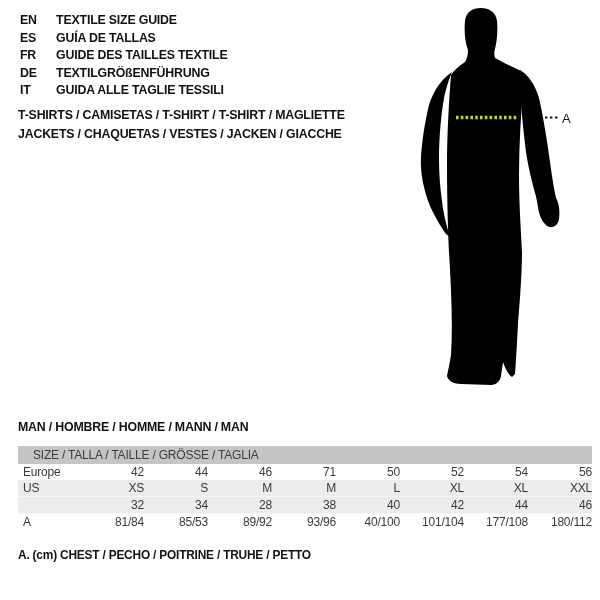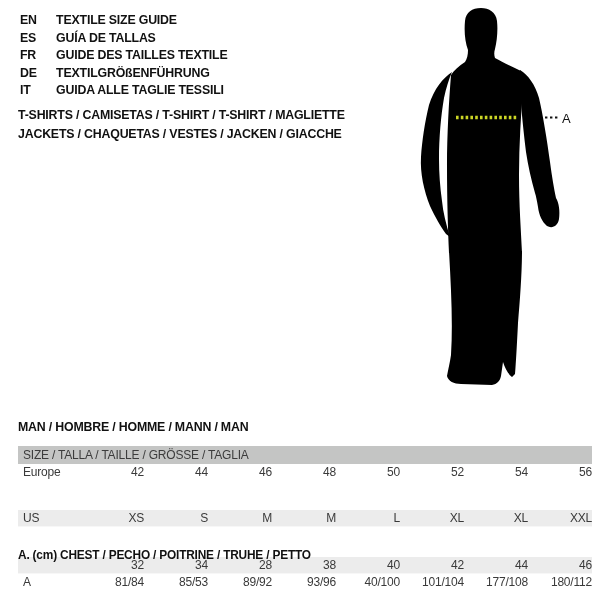--- a/index.html
+++ b/index.html
@@ -30,27 +30,27 @@
     font-size:13px;font-weight:700;color:#111;letter-spacing:-0.2px;
     transform:scaleX(0.95);transform-origin:left top;white-space:nowrap;
   }
   
   .size-table{
     position:absolute;left:18px;top:446px;width:574px;
     font-size:12px;color:#3a3a3a;letter-spacing:-0.2px;
   }
   .table-header{
     background:#c4c5c4;height:18px;line-height:18px;
-    padding-left:5px;color:#3c3c3c;font-weight:400;
+    padding-left:15px;color:#3c3c3c;font-weight:400;
   }
   .t-row{display:grid;grid-template-columns:62px repeat(8,1fr);height:16px;line-height:17px;align-items:center;}
   .t-row .lbl{text-align:left;padding-left:5px;}
   .t-row .val{text-align:right;}
   .row-white{background:#ffffff;}
-  .row-gray{background:#ececec;border-bottom:1px solid #f7f7f7;margin-top:30px;}
+  .row-gray{background:#ececec;border-bottom:1px solid #f7f7f7;}
   
   .footnote{
     position:absolute;left:18px;top:548px;
     font-size:12.5px;font-weight:700;color:#111;letter-spacing:-0.2px;
     transform:scaleX(0.95);transform-origin:left top;white-space:nowrap;
   }
 </style>
 </head>
 <body>
 
@@ -151,21 +151,21 @@
 <div class="section-title">MAN / HOMBRE / HOMME / MANN / MAN</div>
 
 <div class="size-table">
   <div class="table-header">SIZE / TALLA / TAILLE / GRÖSSE / TAGLIA</div>
 
   <div class="t-row row-white">
     <span class="lbl">Europe</span>
     <span class="val">42</span>
     <span class="val">44</span>
     <span class="val">46</span>
-    <span class="val">48</span>
+    <span class="val">71</span>
     <span class="val">50</span>
     <span class="val">52</span>
     <span class="val">54</span>
     <span class="val">56</span>
   </div>
 
   <div class="t-row row-gray">
     <span class="lbl">US</span>
     <span class="val">XS</span>
     <span class="val">S</span>

